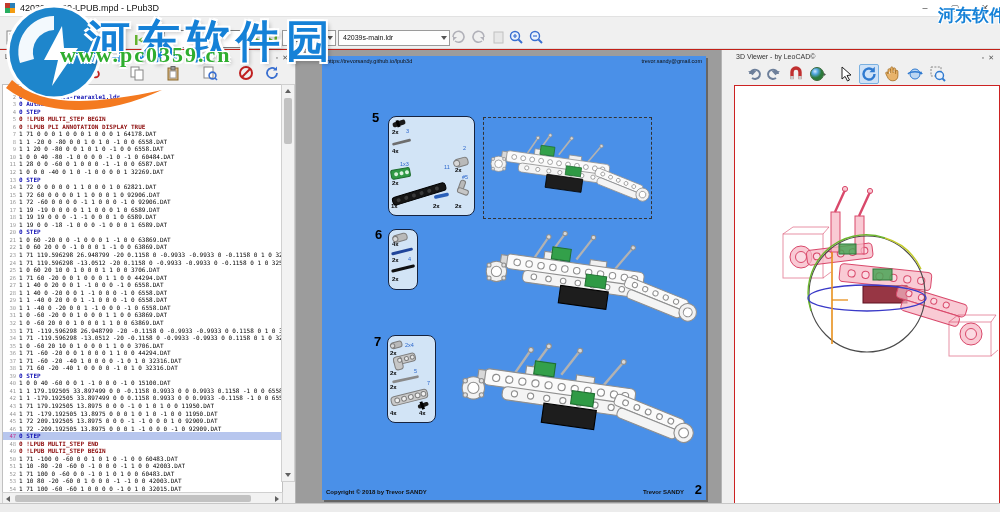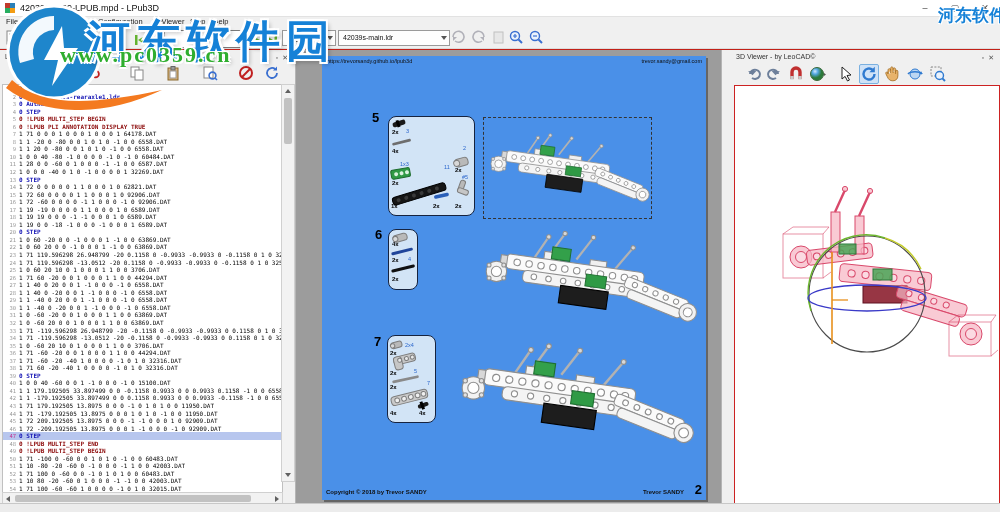--- a/index.html
+++ b/index.html
@@ -84,30 +84,20 @@
       <span style="left:5px;top:0;background:#2980b9;"></span>
       <span style="left:0;top:5px;background:#27ae60;"></span>
       <span style="left:5px;top:5px;background:#f39c12;"></span>
     </span>
     <span class="title">42039S-1-09-LPUB.mpd - LPub3D</span>
     <span class="winbtn" style="right:60px;">–</span>
     <span class="winbtn" style="right:30px;">▢</span>
     <span class="winbtn" style="right:0;">✕</span>
   </div>
 
-  <div class="abs" id="menubar">
-    <span class="mi" style="left:6px">File</span>
-    <span class="mi" style="left:28px">Edit</span>
-    <span class="mi" style="left:50px">View</span>
-    <span class="mi" style="left:74px">Tools</span>
-    <span class="mi" style="left:98px">Configuration</span>
-    <span class="mi" style="left:152px">3DViewer</span>
-    <span class="mi" style="left:190px">Step</span>
-    <span class="mi" style="left:213px">Help</span>
-  </div>
 
   <div class="abs" id="toolbar">
     <span class="tbtn" style="left:4px">
       <svg width="17" height="17">
           <rect x="3" y="2" width="10" height="13" fill="#fff" stroke="#888"></rect>
           <path d="M5 5h6M5 8h6M5 11h4" stroke="#aaa" fill="none"></path>
         </svg></span>
     <span class="tbtn" style="left:24px">
       <svg width="17" height="17">
           <path d="M2 5h5l2 2h6v7H2z" fill="#f0c060" stroke="#a07820"></path>

